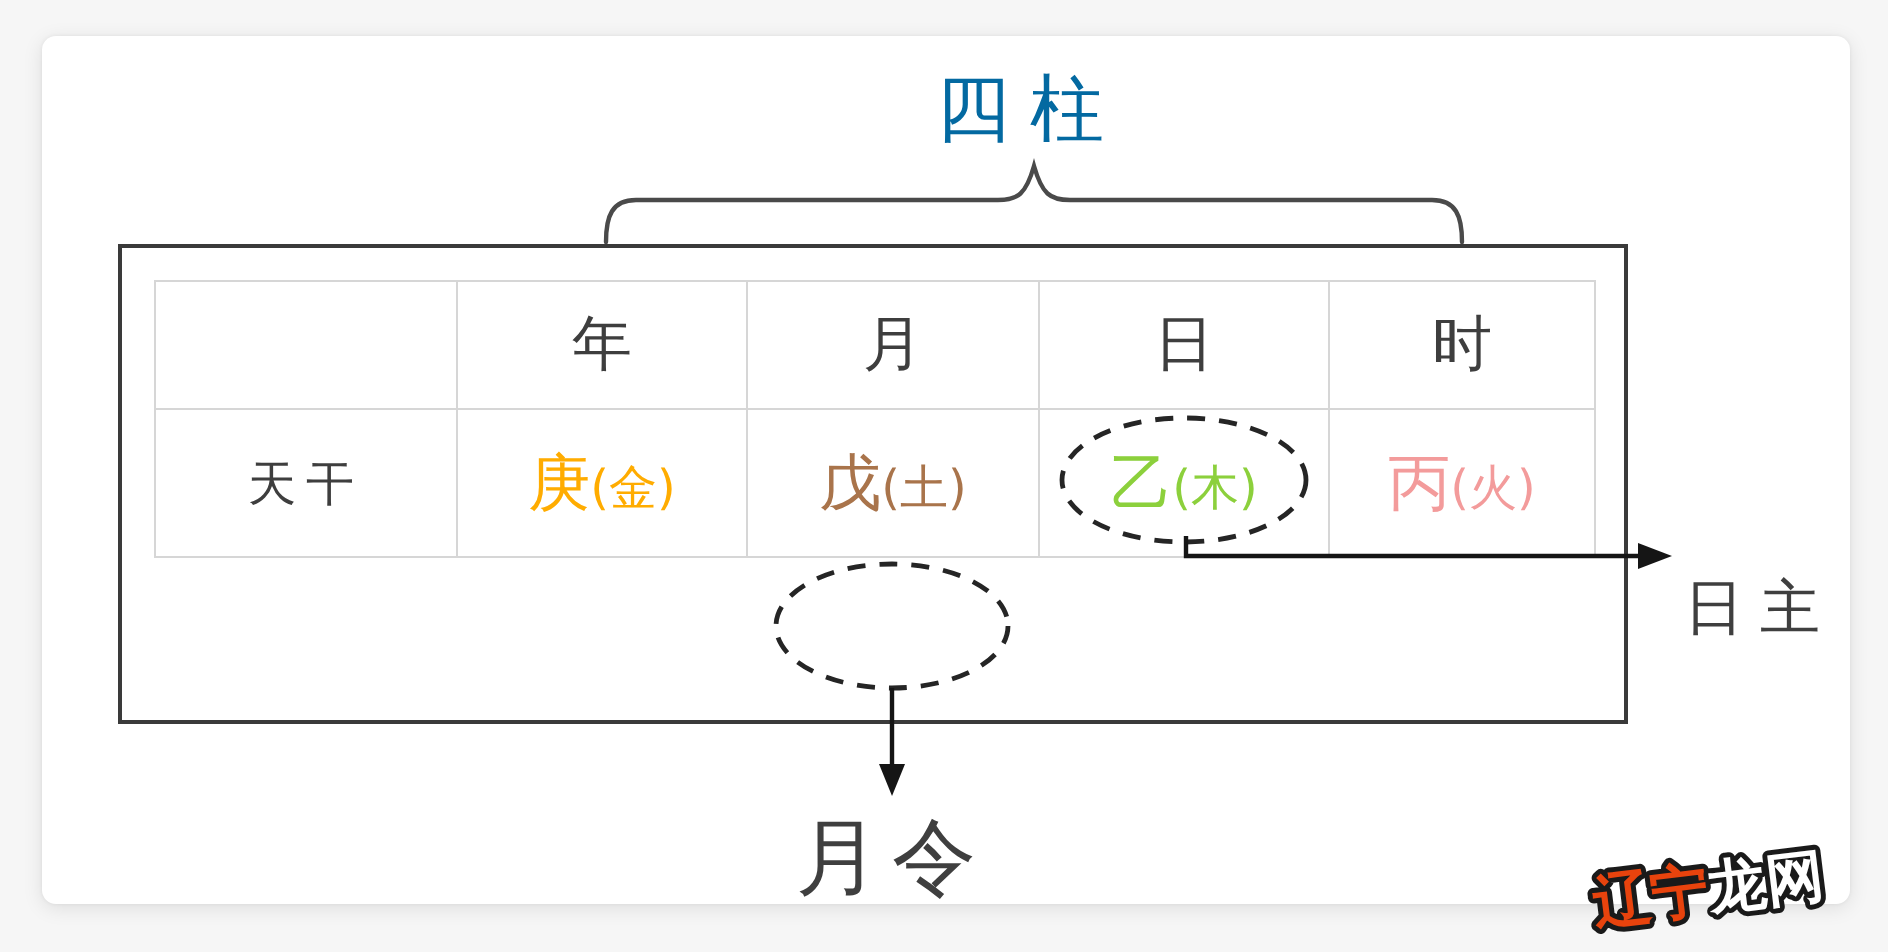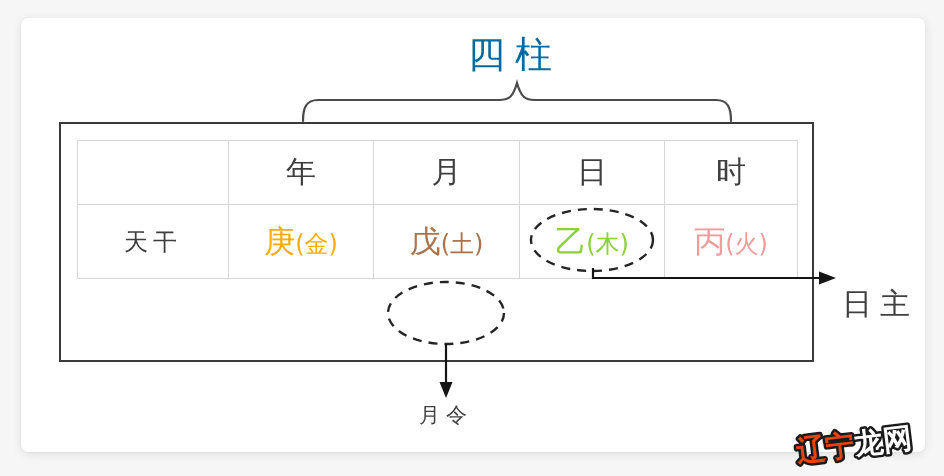--- a/index.html
+++ b/index.html
@@ -69,21 +69,21 @@
   }
   .day-master-label {
     left: 842px; top: 256px;
     font-size: 30px;
     letter-spacing: 8px;
     margin-top: 28px;
   }
   .month-order-label {
     left: 396px; top: 401px; width: 100px;
     text-align: center;
-    font-size: 21px;
+    font-size: 42px;
     letter-spacing: 6px;
   }
   .watermark {
     position: absolute;
     left: 788px; top: 408px;
   }
   .watermark text {
     font-family: "DejaVu Sans", sans-serif;
     font-size: 29px;
     font-weight: bold;

